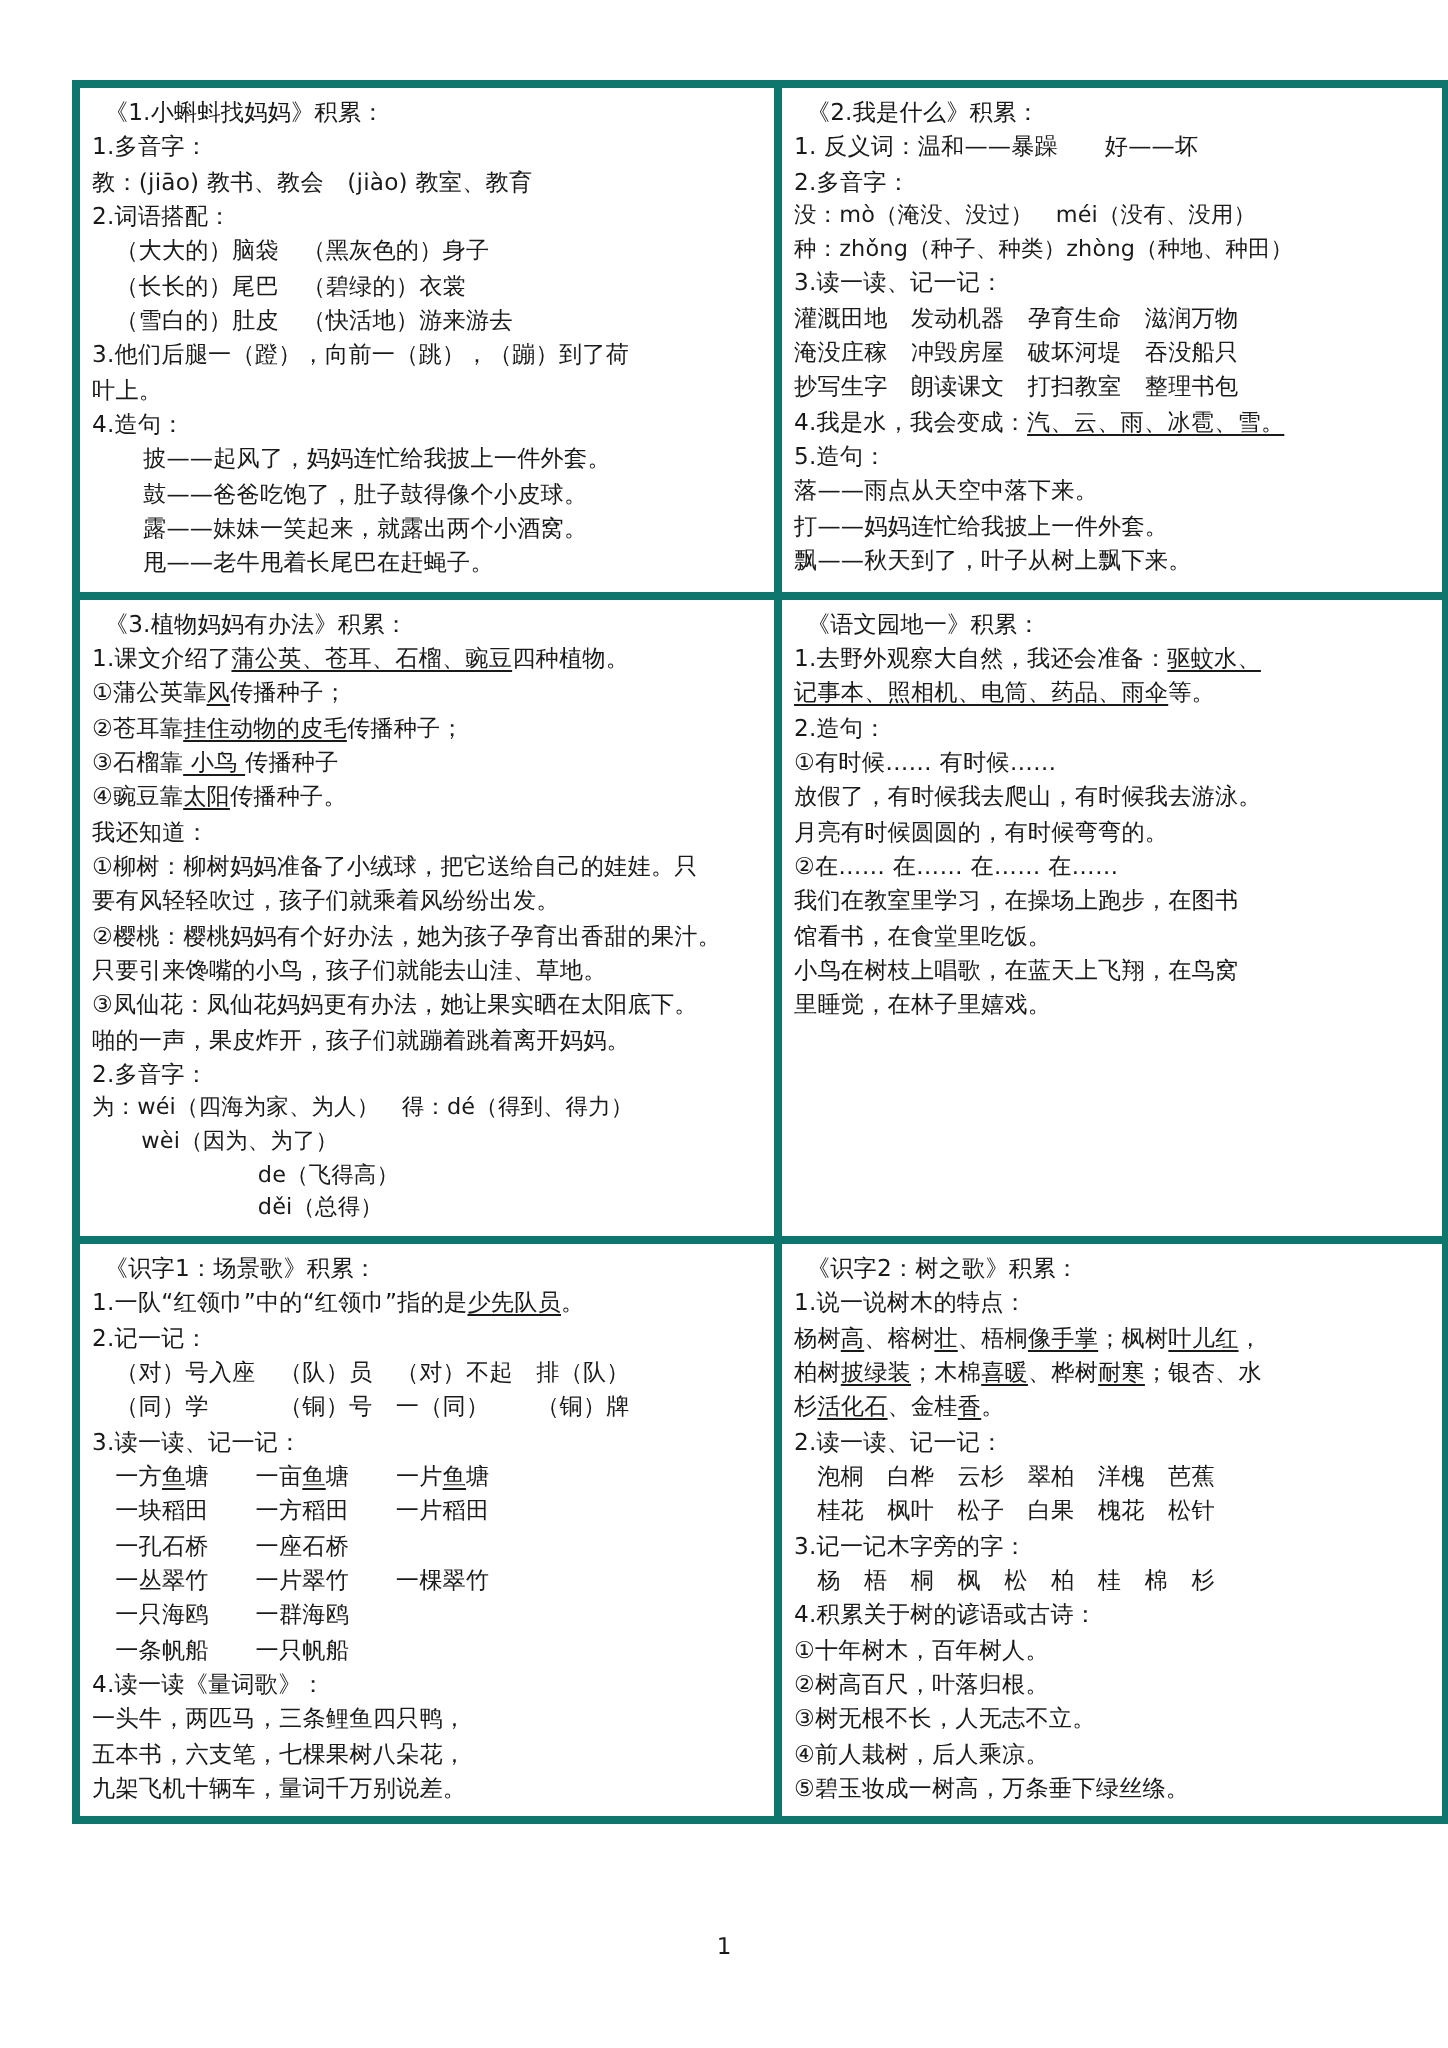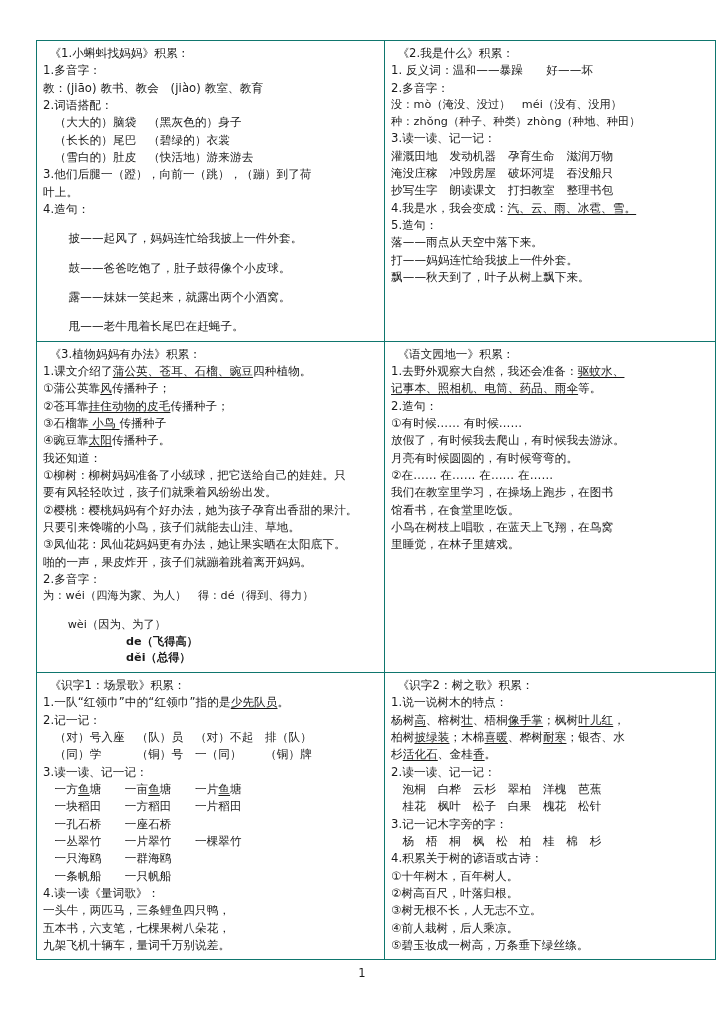--- a/index.html
+++ b/index.html
@@ -22,21 +22,21 @@
     box-sizing: border-box;
     padding: 40px 33px 0 36px;
   }
   table.sheet {
     width: 655px;
     border-collapse: collapse;
     table-layout: fixed;
     margin: 0;
   }
   table.sheet td {
-    border: 1px solid #0f766e;
+    border: 4px solid #0f766e;
     vertical-align: top;
     padding: 4px 5px 5px 6px;
     font-size: 11.6px;
     line-height: 1.495;
     letter-spacing: 0.1px;
   }
   
   .c-r1a { width: 336px; }
   .c-r1b { width: 319px; }
   
@@ -46,22 +46,22 @@
   .c-r3a { width: 336px; }
   .c-r3b { width: 319px; margin-top: 14px; }
 
   .ln {
     display: block;
     white-space: pre-wrap;
     margin: 0;
   }
   .u { text-decoration: underline; text-underline-offset: 2px; }
   .ind1 { padding-left: 1.0em; }
-  .ind2 { padding-left: 2.2em; margin-top: 12px; }
-  .ind5 { padding-left: 7.4em; font-weight: bold; }
+  .ind2 { padding-left: 2.2em; }
+  .ind5 { padding-left: 7.4em; }
   .hdr { padding-left: 0.55em; }
 
   .pinyin {
     font-family: "DejaVu Sans", "Liberation Sans", sans-serif;
     font-size: 11.2px;
   }
 
   .page-number {
     position: absolute;
     left: 0;

